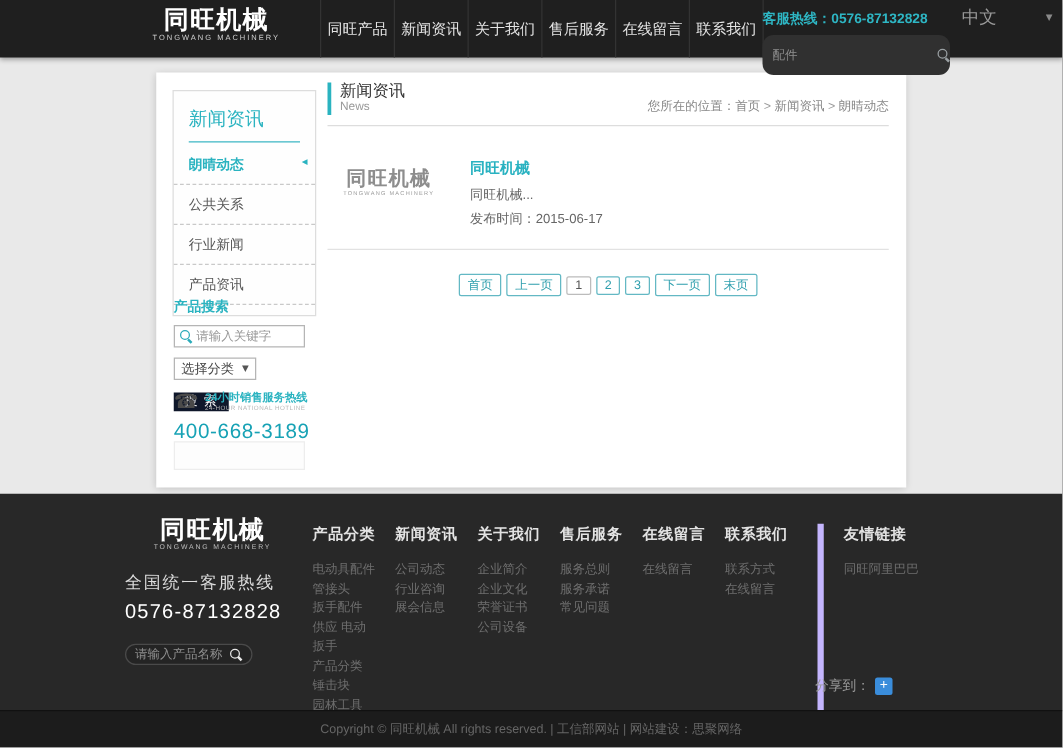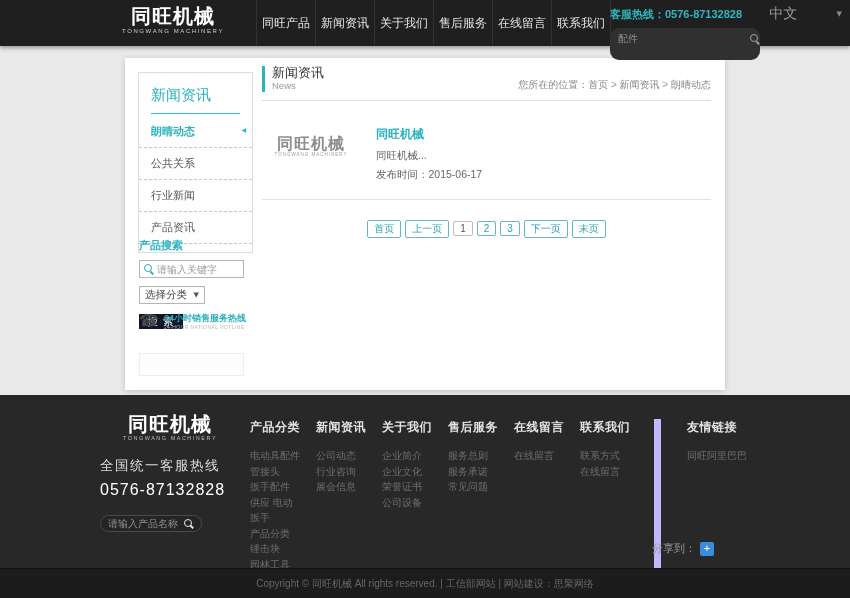--- a/index.html
+++ b/index.html
@@ -12,21 +12,21 @@
   .logo .t { font-size:20px; font-weight:bold; letter-spacing:1px; line-height:22px; }
   .logo .s { font-size:6px; letter-spacing:1.6px; color:#cfcfcf; line-height:8px; }
   .nav { position:absolute; left:256px; top:0; height:46px; display:flex; }
   .nav-item { padding:0 5px; min-width:58px; text-align:center; line-height:46px; font-size:12px; color:#e4e4e4; border-right:1px solid #333; cursor:pointer; }
   .nav-item:first-child { border-left:1px solid #333; }
   .hdr-right { position:absolute; left:610px; top:5px; width:232px; }
   .hdr-row1 { display:flex; align-items:center;justify-content:space-between; }
   .hotline { color:#2eb6c4; font-size:11px; font-weight:bold; }
   .lang { color:#9a9a9a; font-size:14px; margin-left:10px; }
   .caret { color:#8a8a8a; font-size:7px; margin-left:22px; font-family:"DejaVu Sans",sans-serif; }
-  .hdr-search { margin-top:5px; width:150px; height:32px; background:#303030; border-radius:9px; display:flex; align-items:flex-end; padding:16px 8px; }
+  .hdr-search { margin-top:5px; width:150px; height:32px; background:#303030; border-radius:9px; display:flex; align-items:center; padding:16px 8px; }
   .hdr-search input { flex:1; background:transparent; border:none; outline:none; color:#999; font-size:10px; font-family:inherit; }
   .hdr-search input::placeholder { color:#8d8d8d; }
   .mag { position:relative; width:10px; height:10px; display:inline-block; flex:0 0 auto; }
   .mag::before { content:''; position:absolute; width:6px; height:6px; border:1.5px solid currentColor; border-radius:50%; left:0; top:0; }
   .mag::after { content:''; position:absolute; width:4px; height:1.5px; background:currentColor; transform:rotate(45deg); left:6px; top:7.5px; }
   .mag-gray { color:#9aa0a3; } .mag-cyan { color:#2aabb9; } .mag-light { color:#e8e8e8; }
 
   
   .card { position:absolute; left:125px; top:58px; width:600px; height:332px; background:#fff; box-shadow:0 1px 6px rgba(0,0,0,.18); }
 
@@ -86,21 +86,21 @@
   .f-logo-t { font-size:20px; font-weight:bold; color:#fff; letter-spacing:1px; line-height:22px; }
   .f-logo-s { font-size:5.5px; color:#bdbdbd; letter-spacing:1.5px; }
   .f-hot-label { margin-top:16px; font-size:13.5px; color:#dcdcdc; letter-spacing:1.5px; text-align:left; }
   .f-hot-num { margin-top:6px; font-size:16px; font-weight:normal; color:#fff; letter-spacing:1px; text-align:left; }
   .f-search { margin-top:16px; width:102px; height:17px; border:1px solid #4a4a4a; border-radius:9px; background:#242424; display:flex; align-items:center; padding:0 7px; }
   .f-search input { flex:1; width:60px; background:transparent; border:none; outline:none; color:#999; font-size:10px; font-family:inherit; }
   .f-search input::placeholder { color:#8f8f8f; }
 
   .f-cols { position:absolute; left:250px; top:24px; display:flex; align-items:stretch; }
   .f-col { margin-right:16px; min-width:48px; }
-  .f-col.divided { border-left:7px solid #c4b5fd; margin-left:8px; padding-left:26px; }
+  .f-col.divided { border-left:5px solid #c4b5fd; margin-left:8px; padding-left:16px; }
   .f-title { font-size:12px; font-weight:bold; color:#e3e3e3; margin-bottom:12px; letter-spacing:.5px; }
   .f-link { font-size:10px; color:#6e6e6e; line-height:15.5px; cursor:pointer; }
 
   .f-share { position:absolute; right:136px; top:146px; display:flex; align-items:center; }
   .f-share-label { font-size:11px; color:#9a9a9a; margin-right:4px; }
   .share-ico { width:14px; height:14px; background:#3a8ddb; border-radius:2px; color:#fff; font-size:11px; line-height:13px; text-align:center; cursor:pointer; }
 
   .copyright { position:absolute; left:0; top:568px; width:850px; height:30px; background:#1c1c1c; border-top:1px solid #111; color:#666; font-size:10px; text-align:center; line-height:29px; }
 </style>
 </head>
@@ -161,20 +161,21 @@
     </div>
 
     <div class="ph-block">
       <div class="ph-row">
         <span class="ph-ico">☎</span>
         <span>
           <div class="ph-label">24小时销售服务热线</div>
           <div class="ph-sub">24-HOUR NATIONAL HOTLINE</div>
         </span>
       </div>
+      <div class="ph-num">400-668-3189</div>
     </div>
     <div class="sb-box"></div>
 
     <div class="sec-head">
       <div class="sec-left">
         <div class="sec-bar"></div>
         <div>
           <div class="sec-title">新闻资讯</div>
           <div class="sec-sub">News</div>
         </div>

